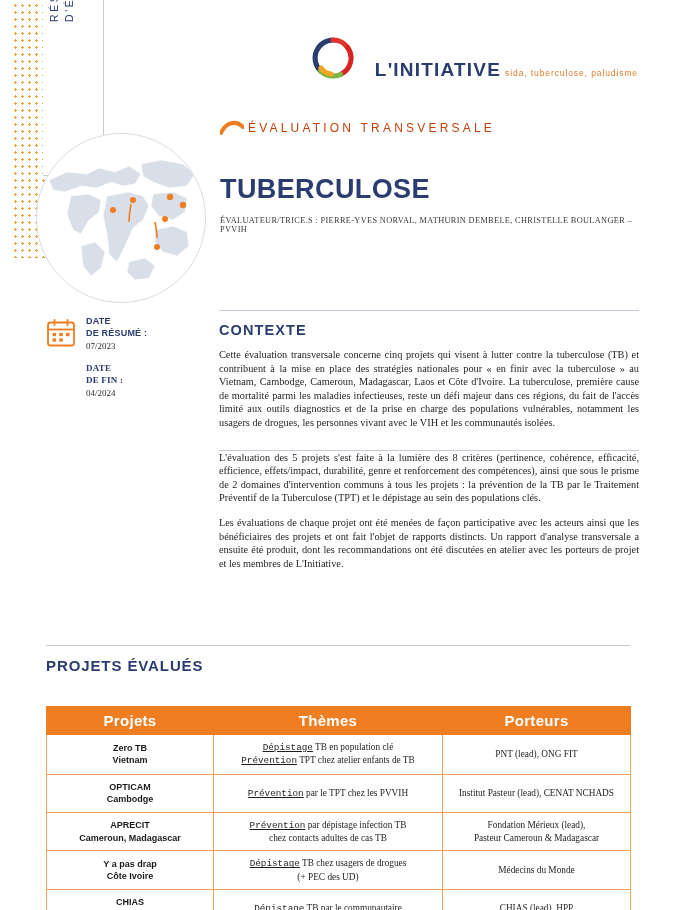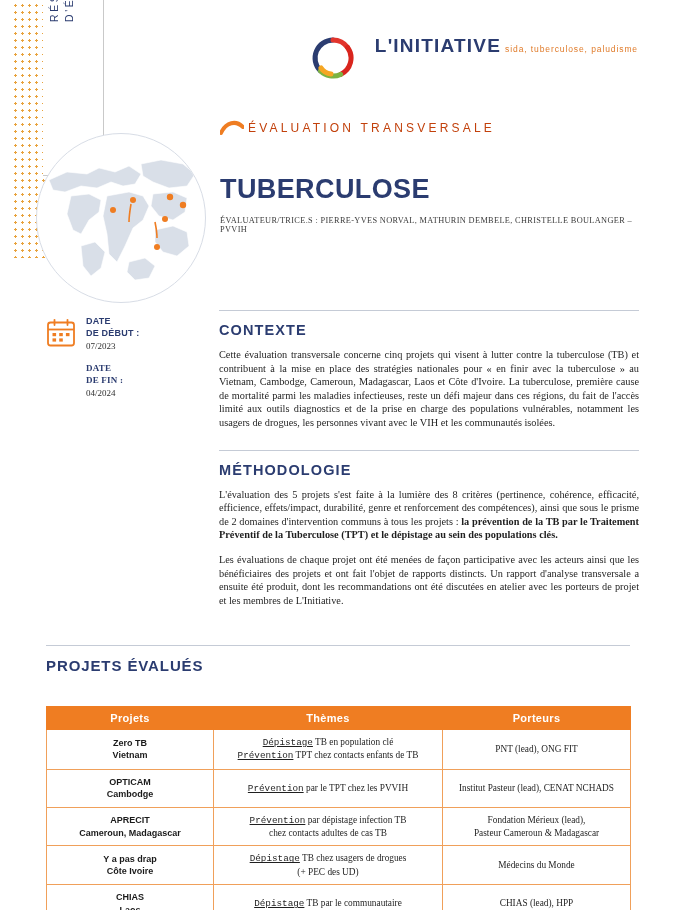--- a/index.html
+++ b/index.html
@@ -71,21 +71,21 @@
     overflow: hidden;
   }
   .globe svg { display: block; }
 
   
   .logo {
     position: absolute;
     right: 38px;
     top: 36px;
     display: flex;
-    align-items: flex-start;
+    align-items: flex-end;
     gap: 20px;
   }
   .logo-mark { width: 44px; height: 44px; }
   .logo-text .l-title {
     font-family: "Liberation Sans", sans-serif;
     font-size: 19px;
     letter-spacing: 1.2px;
     color: #2b3c70;
     font-weight: 700;
     line-height: 20px;
@@ -150,21 +150,21 @@
     letter-spacing: 1.1px;
     color: #2b3c70;
     margin: 11px 0 10px 0;
   }
   .sec-body {
     font-size: 10.3px;
     line-height: 13.6px;
     color: #1f1f1f;
     text-align: justify;
   }
-  .sec-body b { font-weight: 700; }
+  .sec-body b { font-weight: 400; }
   .sec-body p { margin: 0 0 11px 0; }
   .sec-body p:last-child { margin-bottom: 0; }
   .spacer-22 { height: 20px; }
 
   
   .proj-rule {
     position: absolute; left: 46px; top: 645px; width: 584px;
     height: 1px; background: #c5cbd6;
   }
   .proj-title {
@@ -175,21 +175,21 @@
   .table-wrap { position: absolute; left: 46px; top: 706px; width: 584px; }
   table.proj {
     border-collapse: collapse;
     width: 584px;
     table-layout: fixed;
   }
   table.proj th {
     background: #ef7d22;
     color: #ffffff;
     font-family: "Liberation Sans", sans-serif;
-    font-size: 11px;
+    font-size: 15px;
     font-weight: 700;
     letter-spacing: 0.3px;
     padding: 5px 4px;
     border: 1px solid #ef7d22;
     text-align: center;
   }
   table.proj td {
     border: 1px solid #f0a05a;
     font-size: 9.3px;
     color: #1f1f1f;
@@ -287,42 +287,41 @@
           <line x1="21.5" y1="1.8" x2="21.5" y2="7" stroke="#ef7d22" stroke-width="1.8" stroke-linecap="round"></line>
           <rect x="6.5" y="15" width="3.6" height="3.2" fill="#ef7d22"></rect>
           <rect x="13.2" y="15" width="3.6" height="3.2" fill="#ef7d22"></rect>
           <rect x="19.9" y="15" width="3.6" height="3.2" fill="#ef7d22"></rect>
           <rect x="6.5" y="20.4" width="3.6" height="3.2" fill="#ef7d22"></rect>
           <rect x="13.2" y="20.4" width="3.6" height="3.2" fill="#ef7d22"></rect>
         </svg>
       </span>
       <span class="date-labels">
         <span class="date-key" style="display:block">DATE</span>
-        <span class="date-key" style="display:block">DE DÉBUT :</span>
+        <span class="date-key" style="display:block">DE RÉSUMÉ :</span>
         <span class="date-val" style="display:block">07/2023</span>
       </span>
     </div>
     <div class="date-block2">
       <span class="date-key" style="display:block">DATE</span>
       <span class="date-key" style="display:block">DE FIN :</span>
       <span class="date-val" style="display:block">04/2024</span>
     </div>
   </div>
 
   <div class="content">
     <div class="rule"></div>
     <div class="sec-title">CONTEXTE</div>
     <div class="sec-body">
       <p>Cette évaluation transversale concerne cinq projets qui visent à lutter contre la tuberculose (TB) et contribuent à la mise en place des stratégies nationales pour « en finir avec la tuberculose » au Vietnam, Cambodge, Cameroun, Madagascar, Laos et Côte d'Ivoire. La tuberculose, première cause de mortalité parmi les maladies infectieuses, reste un défi majeur dans ces régions, du fait de l'accès limité aux outils diagnostics et de la prise en charge des populations vulnérables, notamment les usagers de drogues, les personnes vivant avec le VIH et les communautés isolées.</p>
     </div>
 
     <div class="spacer-22"></div>
 
     <div class="rule"></div>
-    <div class="sec-title">MÉTHODOLOGIE</div>
     <div class="sec-body">
       <p><span>L'évaluation des 5 projets s'est faite à la lumière des 8 critères (pertinence, cohérence, efficacité, efficience, effets/impact, durabilité, genre et renforcement des compétences), ainsi que sous le prisme de 2 domaines d'intervention communs à tous les projets : </span><b>la prévention de la TB par le Traitement Préventif de la Tuberculose (TPT) et le dépistage au sein des populations clés.</b></p>
       <p>Les évaluations de chaque projet ont été menées de façon participative avec les acteurs ainsi que les bénéficiaires des projets et ont fait l'objet de rapports distincts. Un rapport d'analyse transversale a ensuite été produit, dont les recommandations ont été discutées en atelier avec les porteurs de projet et les membres de L'Initiative.</p>
     </div>
   </div>
 
   <div class="proj-rule"></div>
   <div class="proj-title">PROJETS ÉVALUÉS</div>
 
   <div class="table-wrap">
@@ -340,21 +339,21 @@
         </tr>
       </thead>
       <tbody>
         <tr>
           <td class="c1">
             <span>Zero TB</span><br>
             <span>Vietnam</span>
           </td>
           <td>
             <span class="u">Dépistage</span><span> TB en population clé</span><br>
-            <span class="u">Prévention</span><span> TPT chez contacts enfants de TB</span>
+            <span class="u">Prévention</span><span> TPT chez atelier enfants de TB</span>
           </td>
           <td>PNT (lead), ONG FIT</td>
         </tr>
         <tr>
           <td class="c1">
             <span>OPTICAM</span><br>
             <span>Cambodge</span>
           </td>
           <td>
             <span class="u">Prévention</span><span> par le TPT chez les PVVIH</span>

